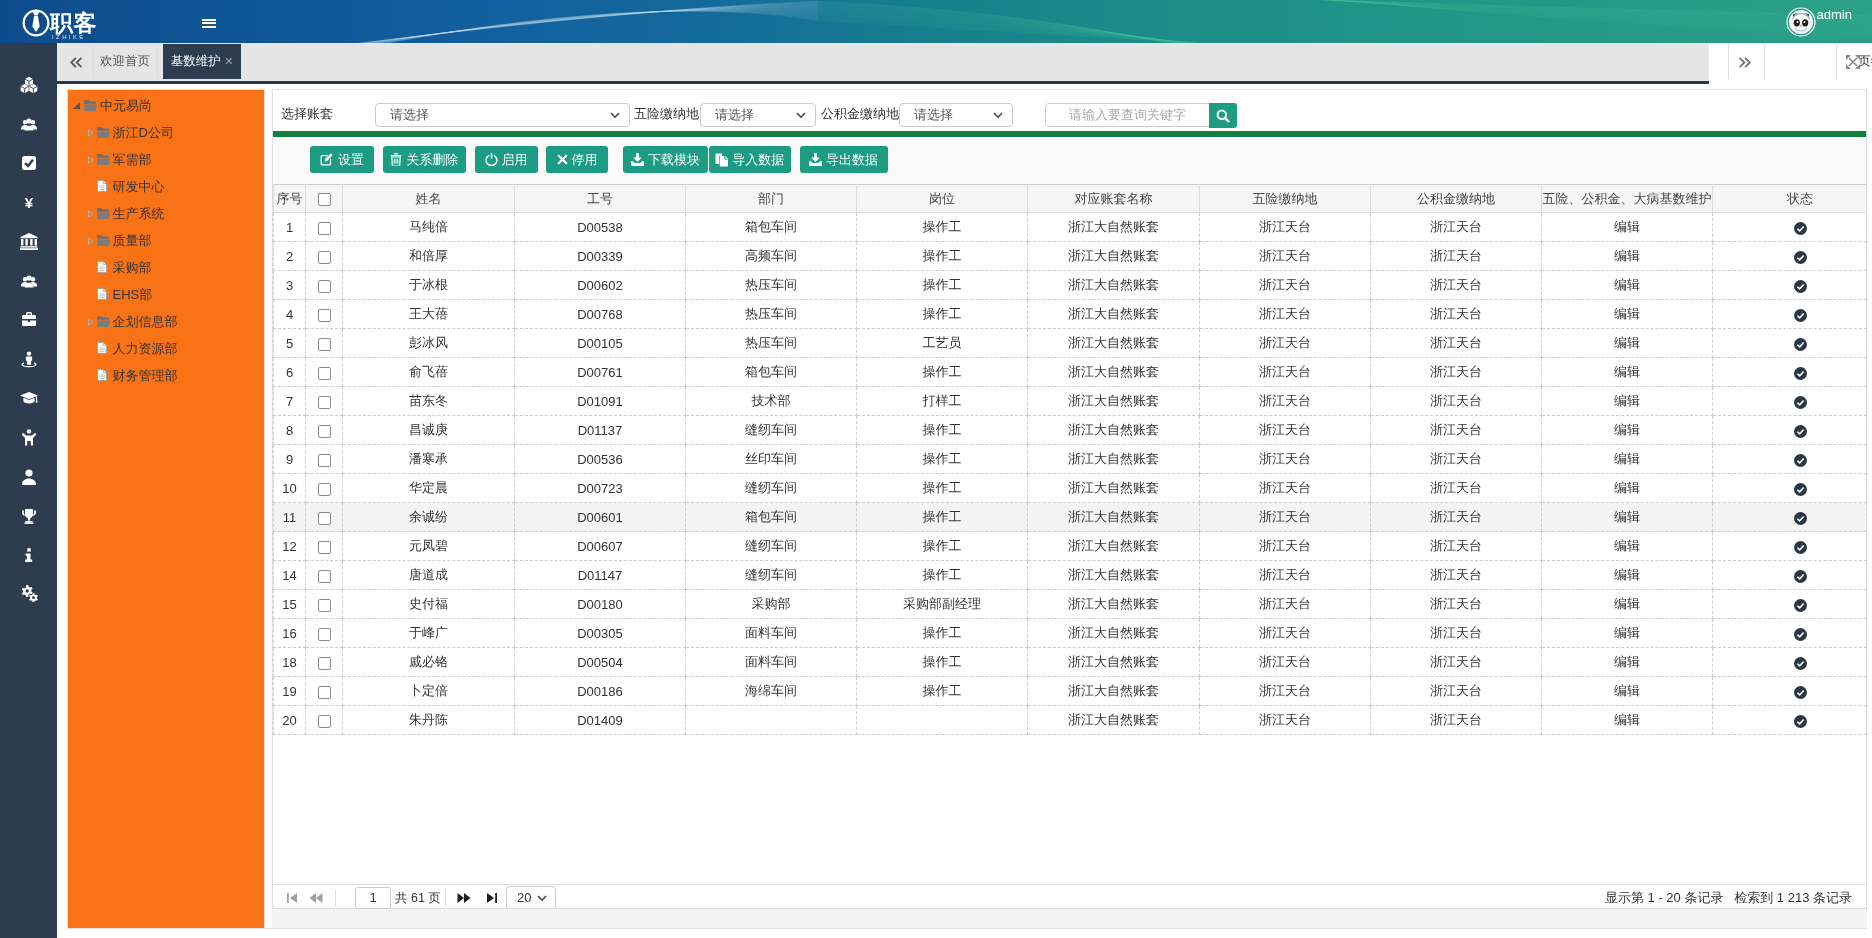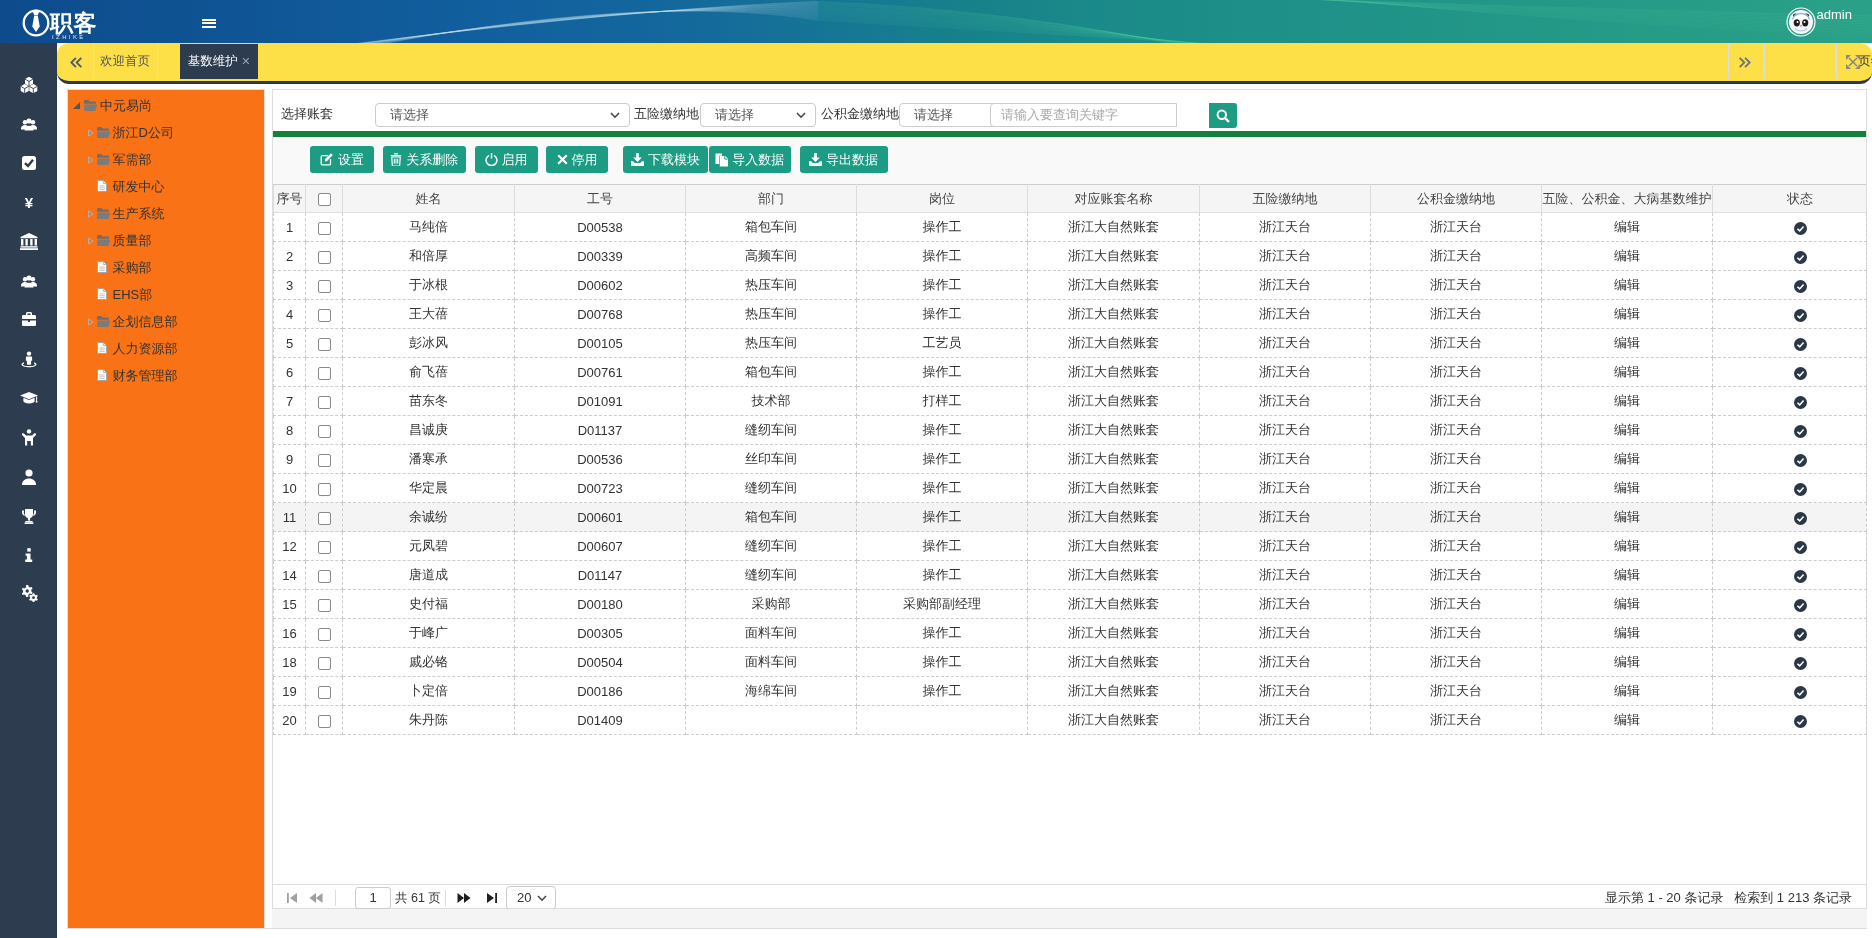--- a/index.html
+++ b/index.html
@@ -6,22 +6,22 @@
   font-family:"Liberation Sans", sans-serif; }
 
 #hdr { position:absolute; left:0; top:0; width:1872px; height:43px;
   background:linear-gradient(to right,#0d4b8c 0%,#12609f 27%,#14699c 37%,#167794 45%,#17808b 51%,#1b8a89 59%,#219488 75%,#2aa187 100%); }
 #burger span { display:block; width:14px; height:2px; background:#fff; margin-bottom:1.4px; }
 #admin { position:absolute; right:20px; top:6.5px; color:#fff; font-size:13px; }
 
 #side { position:absolute; left:0; top:43px; width:57px; height:895px; background:#2d3c4e; }
 .sic { position:absolute; }
 
-#tabs { position:absolute; left:57px; top:43px; width:1815px; height:41px; background:#fde047;
-  border-bottom:3px solid #2a3949;border-radius:12px; }
+#tabs { position:absolute; left:57px; top:43px; width:1652px; height:41px; background:#e5e5e5;
+  border-bottom:3px solid #2a3949; }
 .vsep { position:absolute; top:1px; height:35px; width:1px; background:#ddd; }
 .tab { position:absolute; top:1px; height:35px; line-height:35px; font-size:12.5px; color:#555; text-align:center; }
 
 #tree { position:absolute; left:67px; top:89px; width:198px; height:840px;
   background:#f97316; border:1px solid #ddd; }
 .titem { position:absolute; left:0; width:196px; height:27px; font-size:13px; color:#333; }
 #main { position:absolute; left:272px; top:89px; width:1595px; height:820px;
   background:#fff; border:1px solid #ddd; }
 #grayst { position:absolute; left:272px; top:909px; width:1595px; height:20px; background:#f4f4f4; }
 #botline { position:absolute; left:67px; top:928px; width:1800px; height:1px; background:#ddd; }
@@ -241,21 +241,21 @@
 </div>
 <div id="tabs">
   <span style="position:absolute;left:12px;top:13px;line-height:0"><svg width="13" height="13" viewBox="0 0 13 13">
         <g fill="#505b65">
           <path d="M6.3 1.2 L1 6.5 L6.3 11.8 L7.6 10.5 L3.6 6.5 L7.6 2.5z"></path>
           <path d="M11.7 1.2 L6.4 6.5 L11.7 11.8 L13 10.5 L9 6.5 L13 2.5z"></path>
         </g>
       </svg></span>
   <div class="vsep" style="left:36px"></div>
   <div class="tab" style="left:36px;width:65px;border-right:1px solid #ddd">欢迎首页</div>
-  <div class="tab" style="left:123px;width:78px;background:#2d3c4e;color:#fff">基数维护&nbsp;<span style="color:#9aa3ac;font-size:11px">✕</span></div>
+  <div class="tab" style="left:106px;width:78px;background:#2d3c4e;color:#fff">基数维护&nbsp;<span style="color:#9aa3ac;font-size:11px">✕</span></div>
   <div class="vsep" style="left:1671px"></div>
   <span style="position:absolute;left:1682px;top:13px;line-height:0"><svg width="13" height="13" viewBox="0 0 13 13">
         <g fill="#6a737c">
           <path d="M6.7 1.2 L12 6.5 L6.7 11.8 L5.4 10.5 L9.4 6.5 L5.4 2.5z"></path>
           <path d="M1.3 1.2 L6.6 6.5 L1.3 11.8 L0 10.5 L4 6.5 L0 2.5z"></path>
         </g>
       </svg></span>
   <div class="vsep" style="left:1707px"></div>
   <div class="tab" style="left:1796px;width:72px;color:#333">页签操作<span style="color:#777;font-size:9px"> ▼</span></div>
   <div class="vsep" style="left:1779px"></div>
@@ -375,21 +375,21 @@
           <path d="M1 1l4 4.2L9 1" stroke="#444" stroke-width="1.6" fill="none"></path>
         </svg></div>
     <div class="flabel" style="left:361px">五险缴纳地</div>
     <div class="fsel" style="left:427px;width:116px">请选择<svg width="10" height="7" viewBox="0 0 10 7">
           <path d="M1 1l4 4.2L9 1" stroke="#444" stroke-width="1.6" fill="none"></path>
         </svg></div>
     <div class="flabel" style="left:548px">公积金缴纳地</div>
     <div class="fsel" style="left:626px;width:114px">请选择<svg width="10" height="7" viewBox="0 0 10 7">
           <path d="M1 1l4 4.2L9 1" stroke="#444" stroke-width="1.6" fill="none"></path>
         </svg></div>
-    <div class="fsel" style="left:717px;width:187px;border-radius:4px 0 0 4px;color:#aaa;padding-left:10px">请输入要查询关键字</div>
+    <div class="fsel" style="left:772px;width:187px;border-radius:4px 0 0 4px;color:#aaa;padding-left:23px">请输入要查询关键字</div>
     <div style="position:absolute;left:936px;top:13px;width:28px;height:25px;background:#1b9c83;border-radius:0 3px 3px 0;display:flex;align-items:center;justify-content:center">
         <svg width="14" height="14" viewBox="0 0 14 14">
           <circle cx="5.8" cy="5.8" r="4.2" fill="none" stroke="#fff" stroke-width="2"></circle>
           <path d="M9 9l4 4" stroke="#fff" stroke-width="2.4"></path>
         </svg>
       </div>
   </div>
   <div id="toolzone">
       <div class="gbtn" style="left:37px;width:64px">
         <span class="bi"><svg width="14" height="13" viewBox="0 0 14 13">

